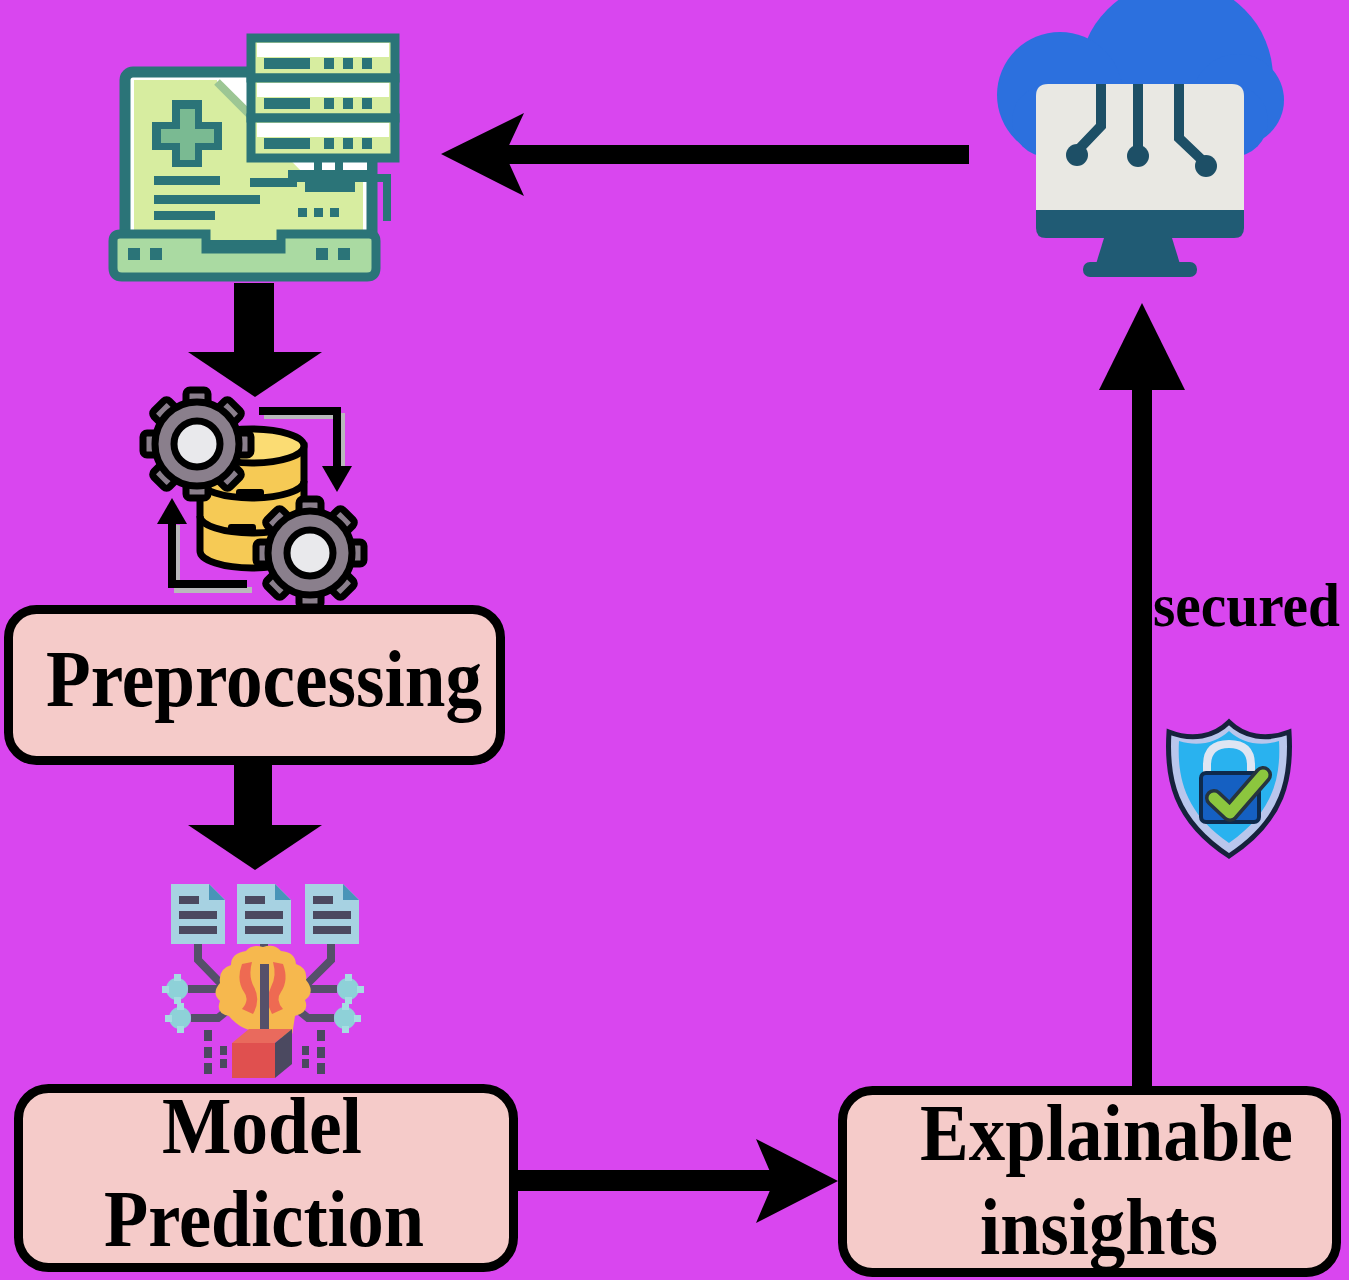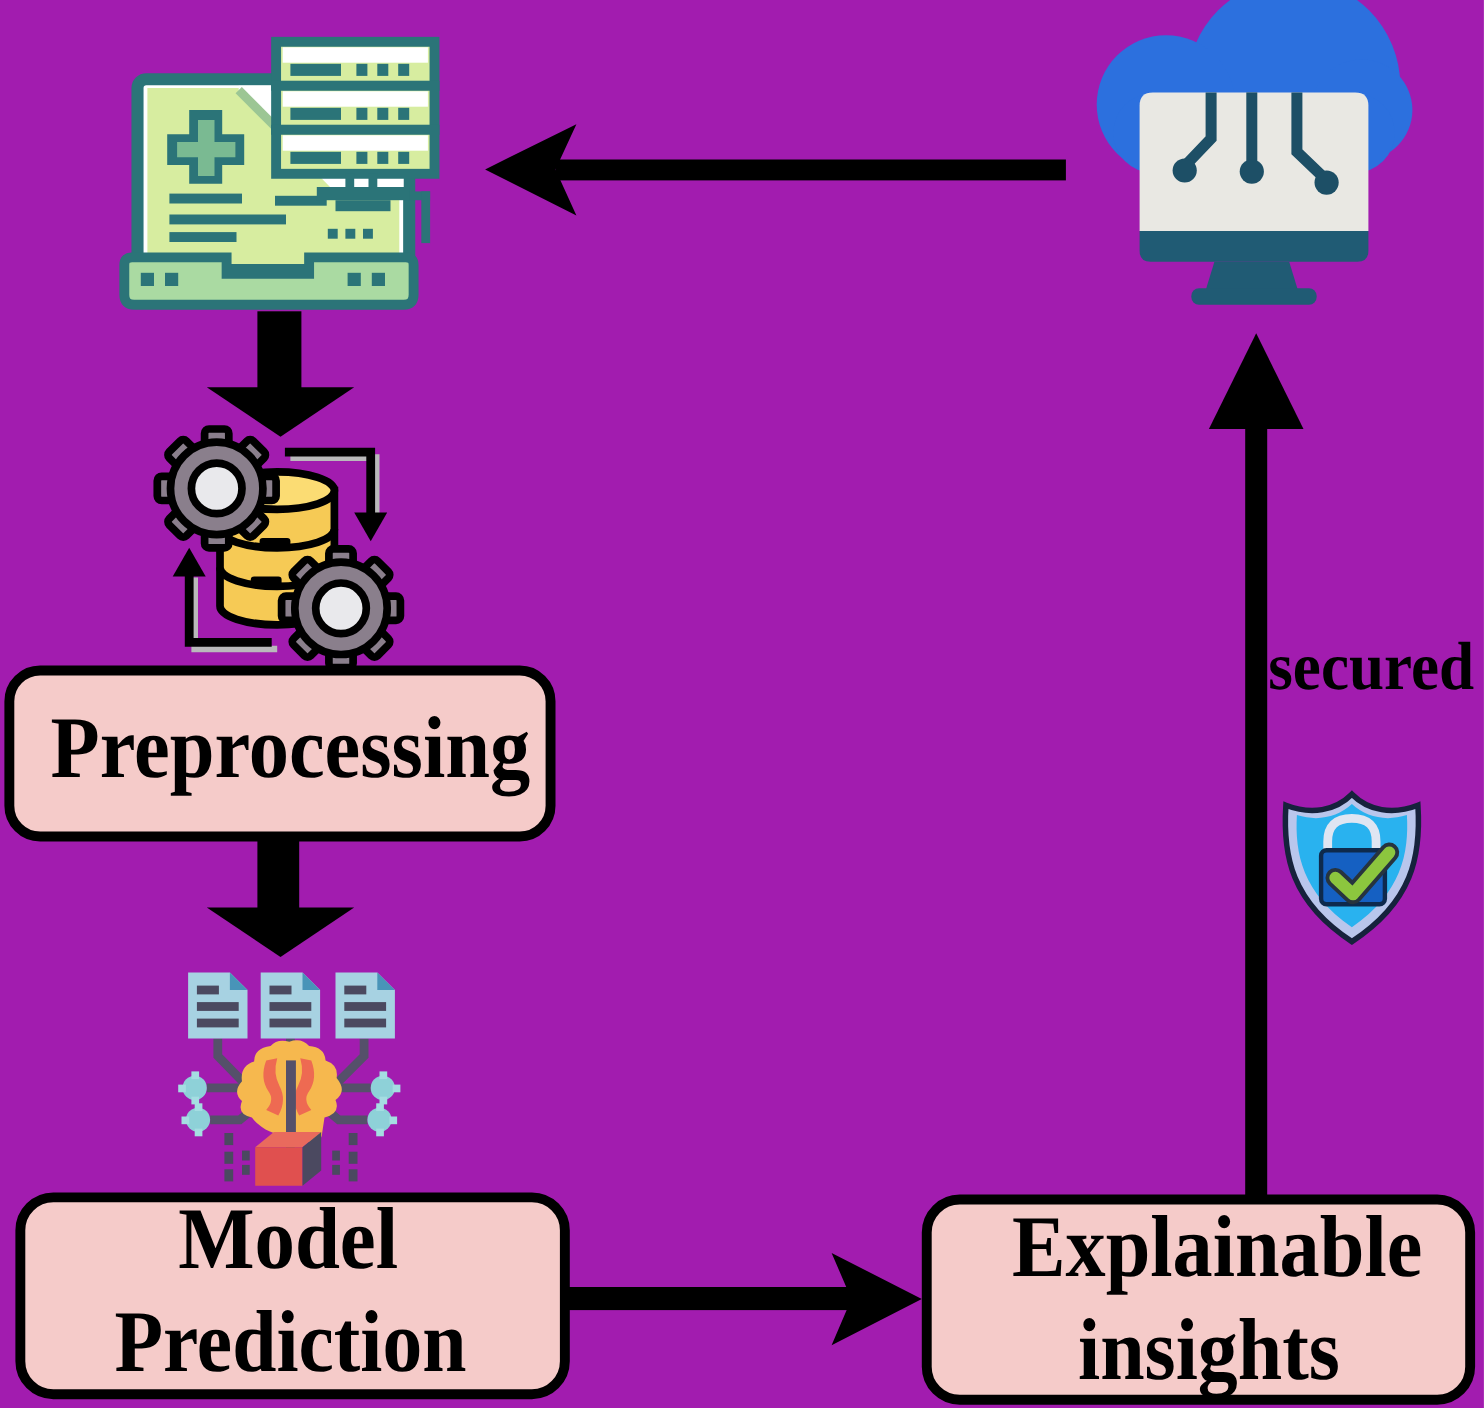--- a/index.html
+++ b/index.html
@@ -1,16 +1,16 @@
 <!DOCTYPE html>
 <html><head>
 <meta charset="utf-8">
 <style>
   html,body{margin:0;padding:0;background:#fff;}
-  #stage{position:relative;width:1349px;height:1280px;overflow:hidden;background:#a21caf;}
+  #stage{position:relative;width:1349px;height:1280px;overflow:hidden;background:#d946ef;}
   svg{display:block;}
   text{font-family:"Liberation Serif", serif;font-weight:bold;fill:#000;}
 </style>
 </head>
 <body>
 <div id="stage">
 <svg width="1349" height="1280" viewBox="0 0 1349 1280" xmlns="http://www.w3.org/2000/svg">
 
 <g id="arrows" fill="#000" stroke="none">
 

